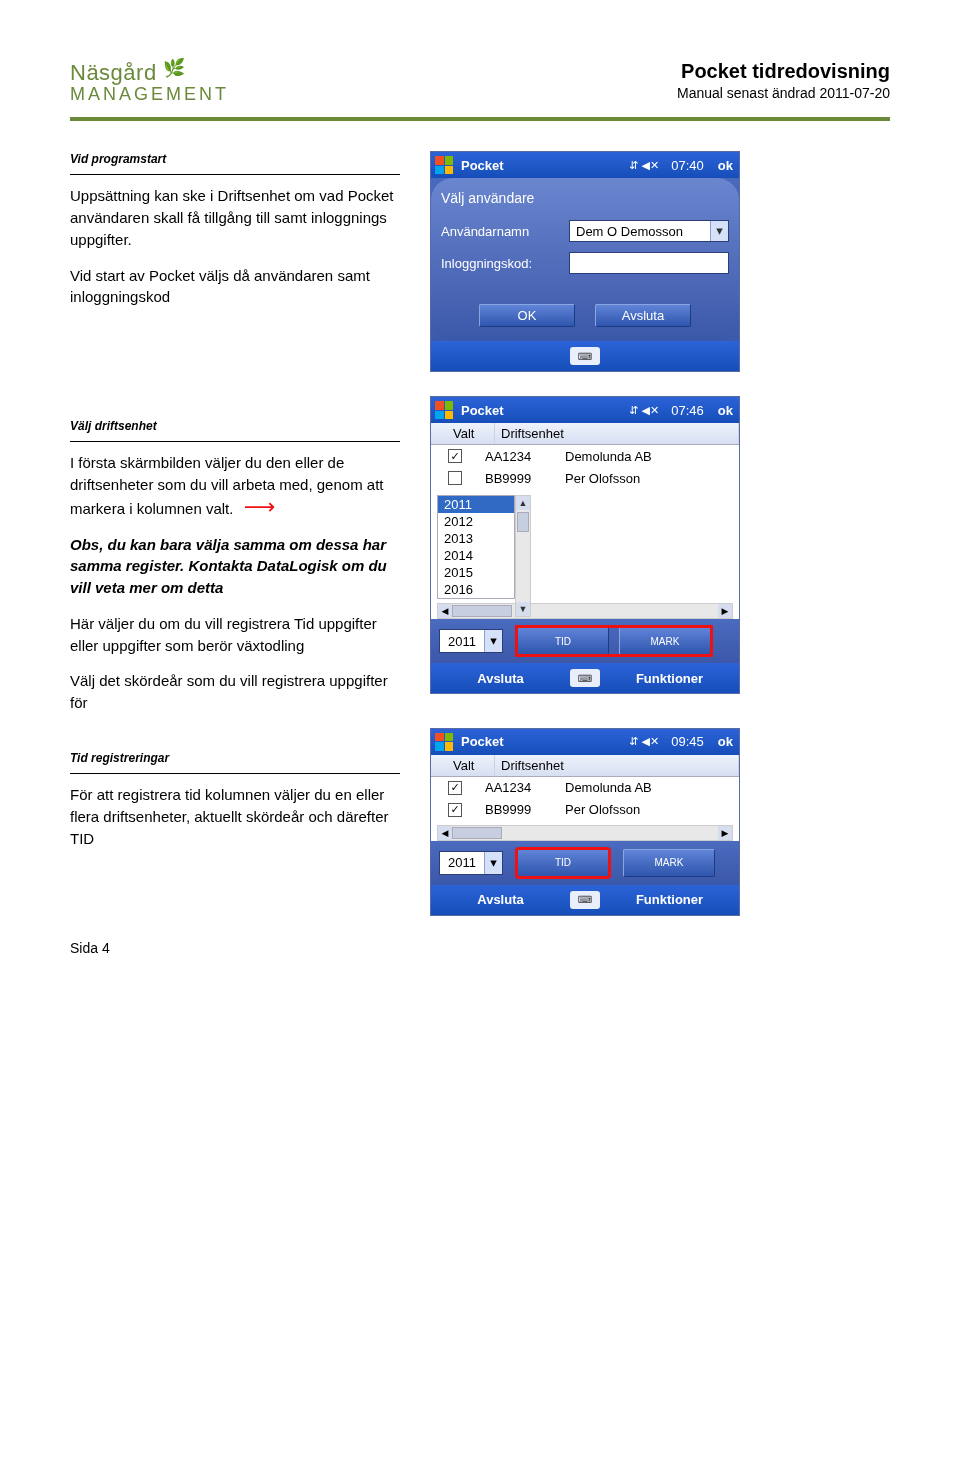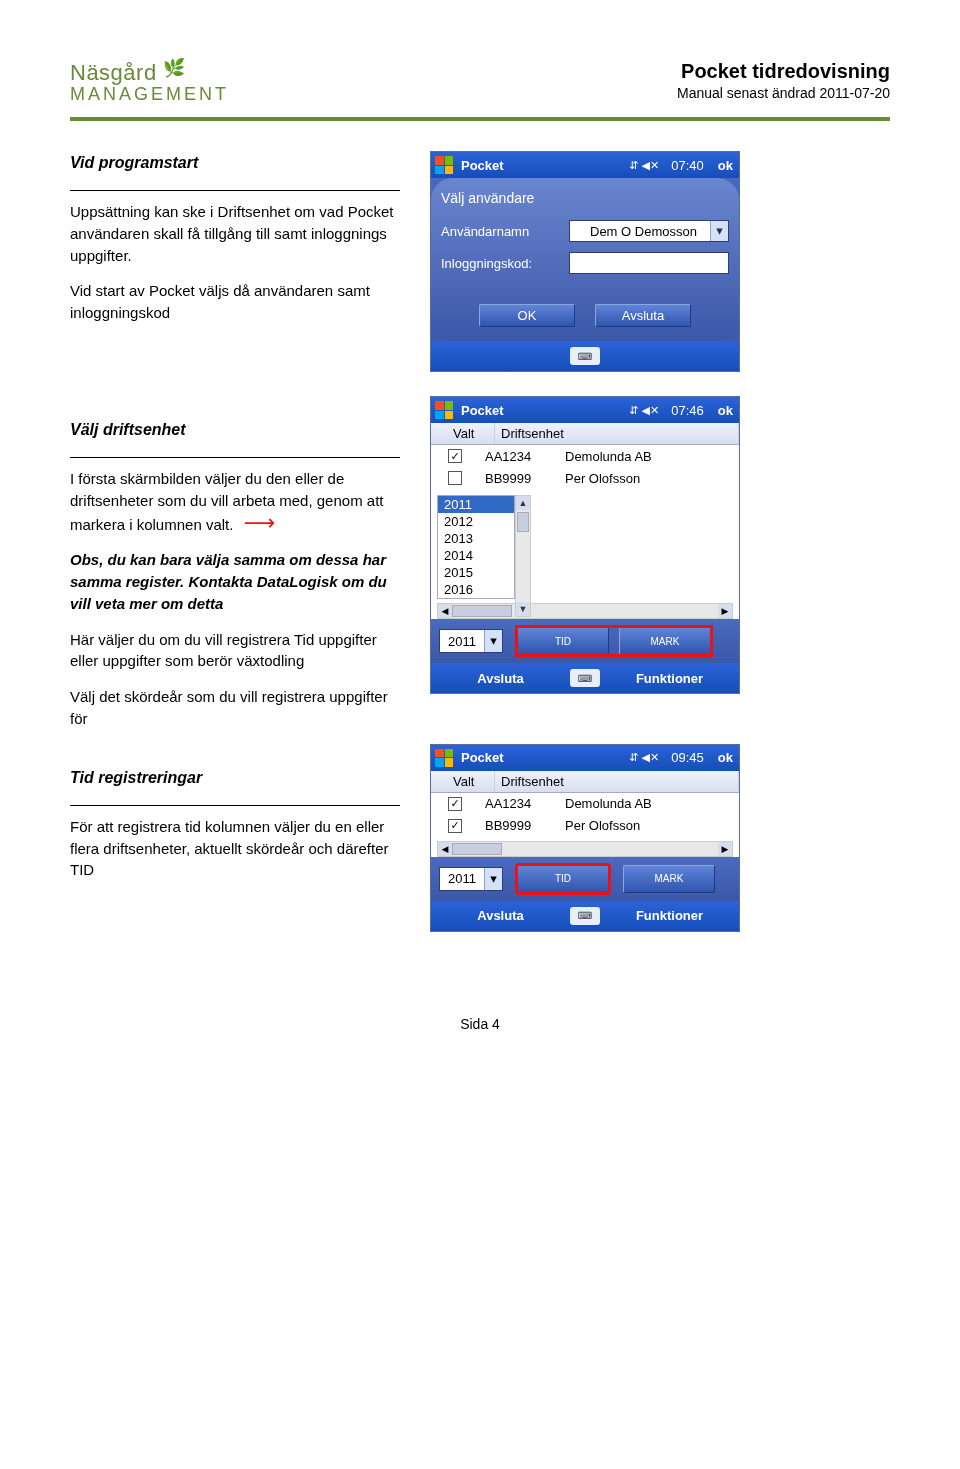--- a/index.html
+++ b/index.html
@@ -10,42 +10,42 @@
   .logo-top { font-size: 22px; color: #6a8a3a; font-weight: normal; letter-spacing: 0.5px; }
   .logo-top .leaf { color: #6a8a3a; font-size: 18px; position: relative; top: -6px; }
   .logo-bot { font-size: 18px; color: #6a8a3a; letter-spacing: 3px; font-weight: normal; margin-top: -2px; }
   .doc-title { text-align: right; }
   .doc-title h1 { margin: 0; font-size: 20px; font-weight: bold; }
   .doc-title .sub { font-size: 14px; margin-top: 2px; }
   .rule { border: 0; border-top: 4px solid #6a8a3a; margin: 12px 0 30px 0; }
   .cols { display: flex; gap: 30px; align-items: flex-start; }
   .left { width: 330px; flex-shrink: 0; font-size: 15px; line-height: 1.45; }
   .right { flex: 1; }
-  .left h2 { font-size: 16px; font-style: italic; font-weight: bold; border-bottom: 1px solid #000; padding-bottom: 16px; margin: 22px 0 10px 0; }
+  .left h2 { font-size: 12px; font-style: italic; font-weight: bold; border-bottom: 1px solid #000; padding-bottom: 6px; margin: 22px 0 10px 0; }
   .left h2.first { margin-top: 0; }
   .left p { margin: 0 0 14px 0; }
   .left .bold-it { font-style: italic; font-weight: bold; }
   .shot { border: 1px solid #5a6aa5; background: linear-gradient(#4a6bbf,#3b57a8); font-family: Tahoma, sans-serif; font-size: 13px; margin-bottom: 24px; position: relative; }
   .tbar { background: linear-gradient(#2c63d8,#154eb9); display: flex; align-items: center; color: #fff; height: 26px; padding: 0 6px 0 4px; gap: 8px; }
   .tbar .winflag { width: 18px; height: 18px; display: grid; grid-template-columns: 1fr 1fr; grid-template-rows: 1fr 1fr; gap: 1px; }
   .winflag span:nth-child(1){background:#f25022;} .winflag span:nth-child(2){background:#7fba00;} .winflag span:nth-child(3){background:#00a4ef;} .winflag span:nth-child(4){background:#ffb900;}
   .tbar .title { font-weight: bold; flex: 1; }
   .tbar .clock { margin-left: 4px; }
   .tbar .ok { font-weight: bold; margin-left: 6px; }
   .tbar .sig { font-size: 11px; }
   .bbar { background: linear-gradient(#2c63d8,#154eb9); display: flex; align-items: center; color: #fff; height: 30px; }
   .bbar .bleft { flex: 1; text-align: center; font-weight: bold; }
   .bbar .bright { flex: 1; text-align: center; font-weight: bold; }
   .bbar .kbd { width: 30px; height: 18px; border-radius: 3px; background: #e8eefc; display: flex; align-items: center; justify-content: center; color: #333; font-size: 10px; }
   
   .s1-body { background: linear-gradient(#6a86cf,#3b57a8); padding: 12px 10px 14px 10px; color: #000; border-radius: 22px; }
   .s1-body .heading { color:#fff; font-size:14px; margin-bottom:14px; }
   .formrow { display:flex; align-items:center; margin-bottom:10px; gap:8px; }
   .formrow label { color:#fff; width:120px; }
-  .sel { display:flex; align-items:center; background:#fff; border:1px solid #2b3e7a; height:22px; padding-left:20px; flex:1; color:#000; justify-content:space-between; }
+  .sel { display:flex; align-items:center; background:#fff; border:1px solid #2b3e7a; height:22px; padding-left:6px; flex:1; color:#000; justify-content:space-between; }
   .sel .dd { width:18px; height:20px; background:#d5e1f8; border-left:1px solid #8ea0d0; color:#333; text-align:center; line-height:20px; }
   .inpbox { background:#fff; border:1px solid #2b3e7a; height:22px; flex:1; }
   .btnrow { display:flex; justify-content:center; gap:20px; margin-top:30px; }
   .btn3d { background:linear-gradient(#5f84d8,#2f55ad); color:#fff; border:1px solid #1a3c85; border-top-color:#8aa6e0; border-left-color:#8aa6e0; border-radius:2px; padding:3px 0; width:96px; text-align:center; font-size:13px; }
   
   .s-body2 { background:#fff; color:#000; }
   .thead { display:flex; background:linear-gradient(#eef2fb,#d6dff2); border-bottom:1px solid #aab; font-weight:normal; }
   .thead .th { border-right:1px solid #cbd2e4; padding:3px 6px; }
   .th-valt { width:48px;margin-left:16px;} .th-de { flex:1;}
   .trow { display:flex; align-items:center; height:22px; }
@@ -63,21 +63,21 @@
   .hrail { height:16px; background:#e8e8e8; border:1px solid #ccc; display:flex; align-items:center; margin:4px 6px 0 6px; }
   .hrail .ha { width:14px; height:100%; background:#d5ddef; text-align:center; font-size:9px; line-height:14px; }
   .hrail .ht { height:12px; background:#c6cee0; border:1px solid #aab; }
   .bigrow { background:linear-gradient(#4a6bbf,#3b57a8); padding:8px; display:flex; align-items:center; gap:14px; }
   .yearbox { background:#fff; border:1px solid #2b3e7a; display:flex; align-items:center; height:24px; }
   .yearbox span.v { padding:0 8px; }
   .yearbox .dd { width:18px; height:22px; background:#d5e1f8; border-left:1px solid #8ea0d0; text-align:center; line-height:22px; }
   .bigbtn { background:linear-gradient(#5f84d8,#2f55ad); color:#fff; border:1px solid #1a3c85; border-top-color:#8aa6e0; border-left-color:#8aa6e0; border-radius:2px; width:92px; height:28px; display:flex; align-items:center; justify-content:center; font-size:10px; }
   .hl-red { outline: 3px solid #e11; outline-offset:-1px; }
   .arrow { color:#e11; position:relative; font-size:22px; line-height:1; user-select:none; }
-  .footer { text-align:center; margin-top:60px; font-size:14px; }
+  .footer { text-align:left; font-size:14px; }
   .s2-top { position:relative; }
   .ml { position:relative; }
 </style>
 </head>
 <body>
 
 <div class="page">
 
   <div class="header-bar">
     <div class="logo">

